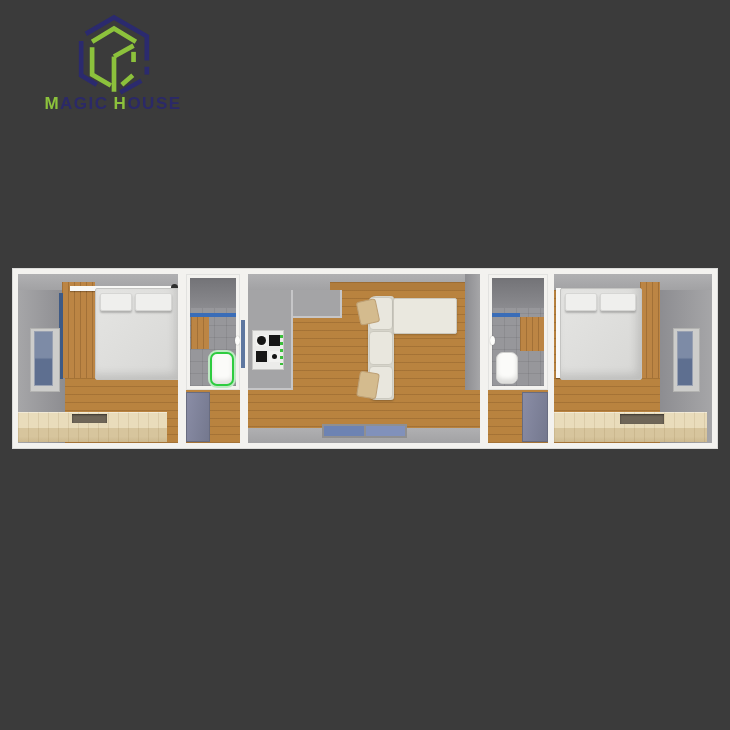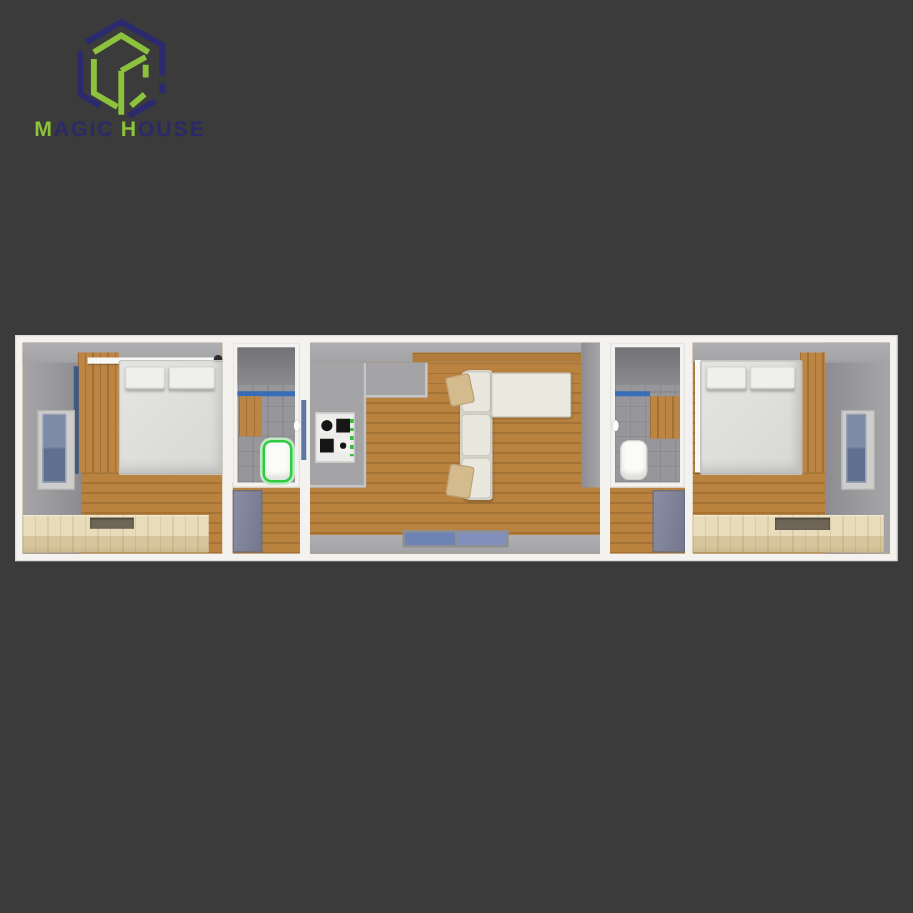--- a/index.html
+++ b/index.html
@@ -4,21 +4,21 @@
 <style>
   html,body{margin:0;padding:0;}
   body{
     width:730px;height:730px;position:relative;overflow:hidden;
     background:#3b3b3b;
     font-family:"Liberation Sans", sans-serif;
   }
   .abs{position:absolute;}
 
   
-  .logo{position:absolute;left:20px;top:10px;width:152px;height:112px;}
+  .logo{position:absolute;left:37px;top:10px;width:152px;height:112px;}
   .logo-cube{position:absolute;left:36px;top:2px;width:82px;height:86px;}
   .logo-text{
     position:absolute;left:0;top:84px;width:152px;text-align:center;
     font-size:17px;font-weight:bold;letter-spacing:1.5px;color:#2b2968;
     white-space:nowrap;
   }
   .logo-text .grn{color:#8cc23c;}
   .logo-text .sp{display:inline-block;width:5px;}
 
   

